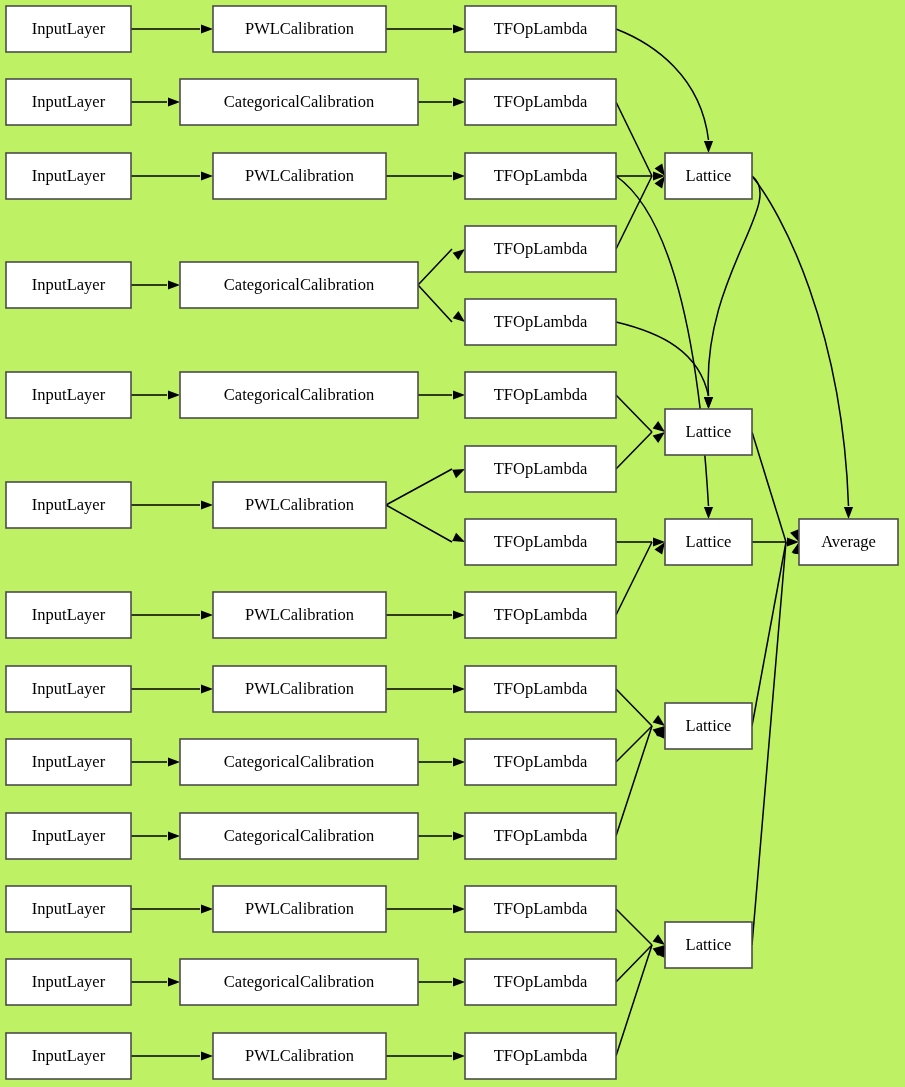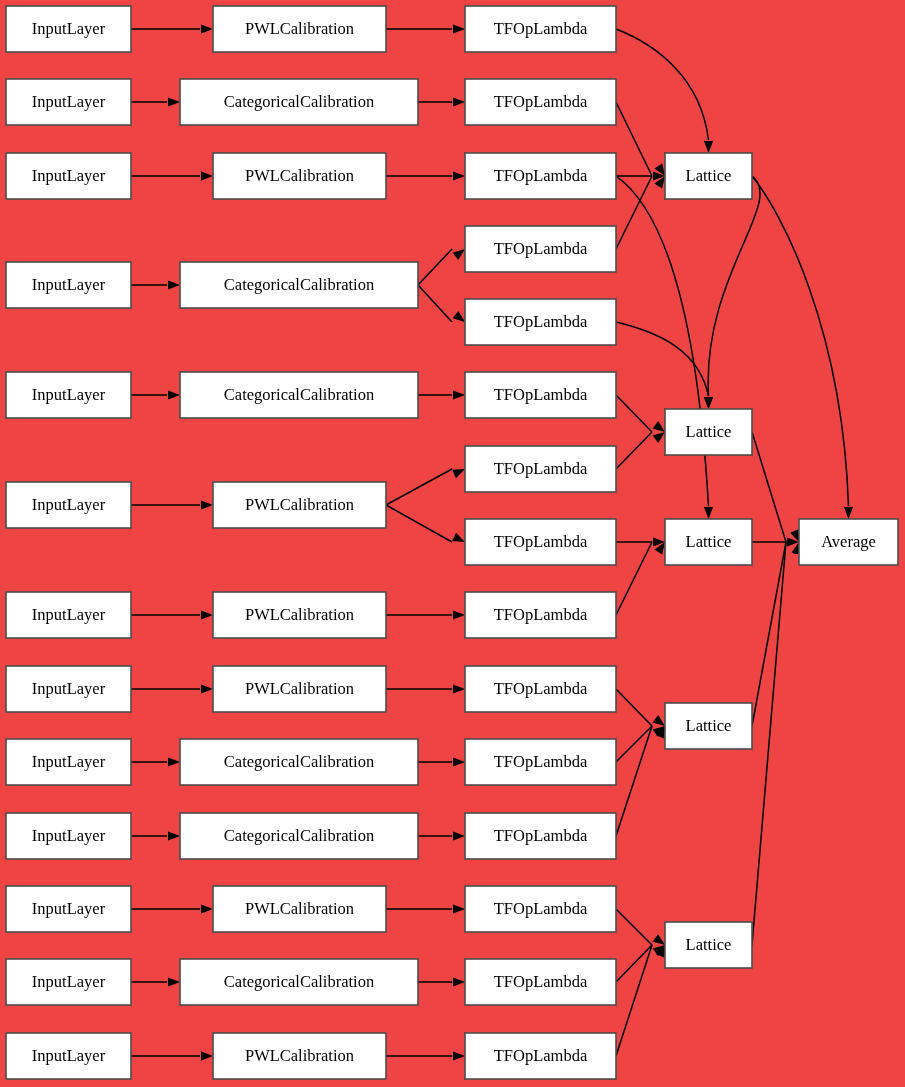--- a/index.html
+++ b/index.html
@@ -4,21 +4,21 @@
 <style>
   html, body {
     margin: 0;
     padding: 0;
     background: #ffffff;
   }
   #graph-root {
     position: relative;
     width: 905px;
     height: 1087px;
-    background: #ef4444;
+    background: #bef264;
     font-family: "Liberation Serif", "DejaVu Serif", serif;
     overflow: hidden;
   }
   svg.graph-canvas {
     position: absolute;
     top: 0;
     left: 0;
     width: 905px;
     height: 1087px;
     display: block;

